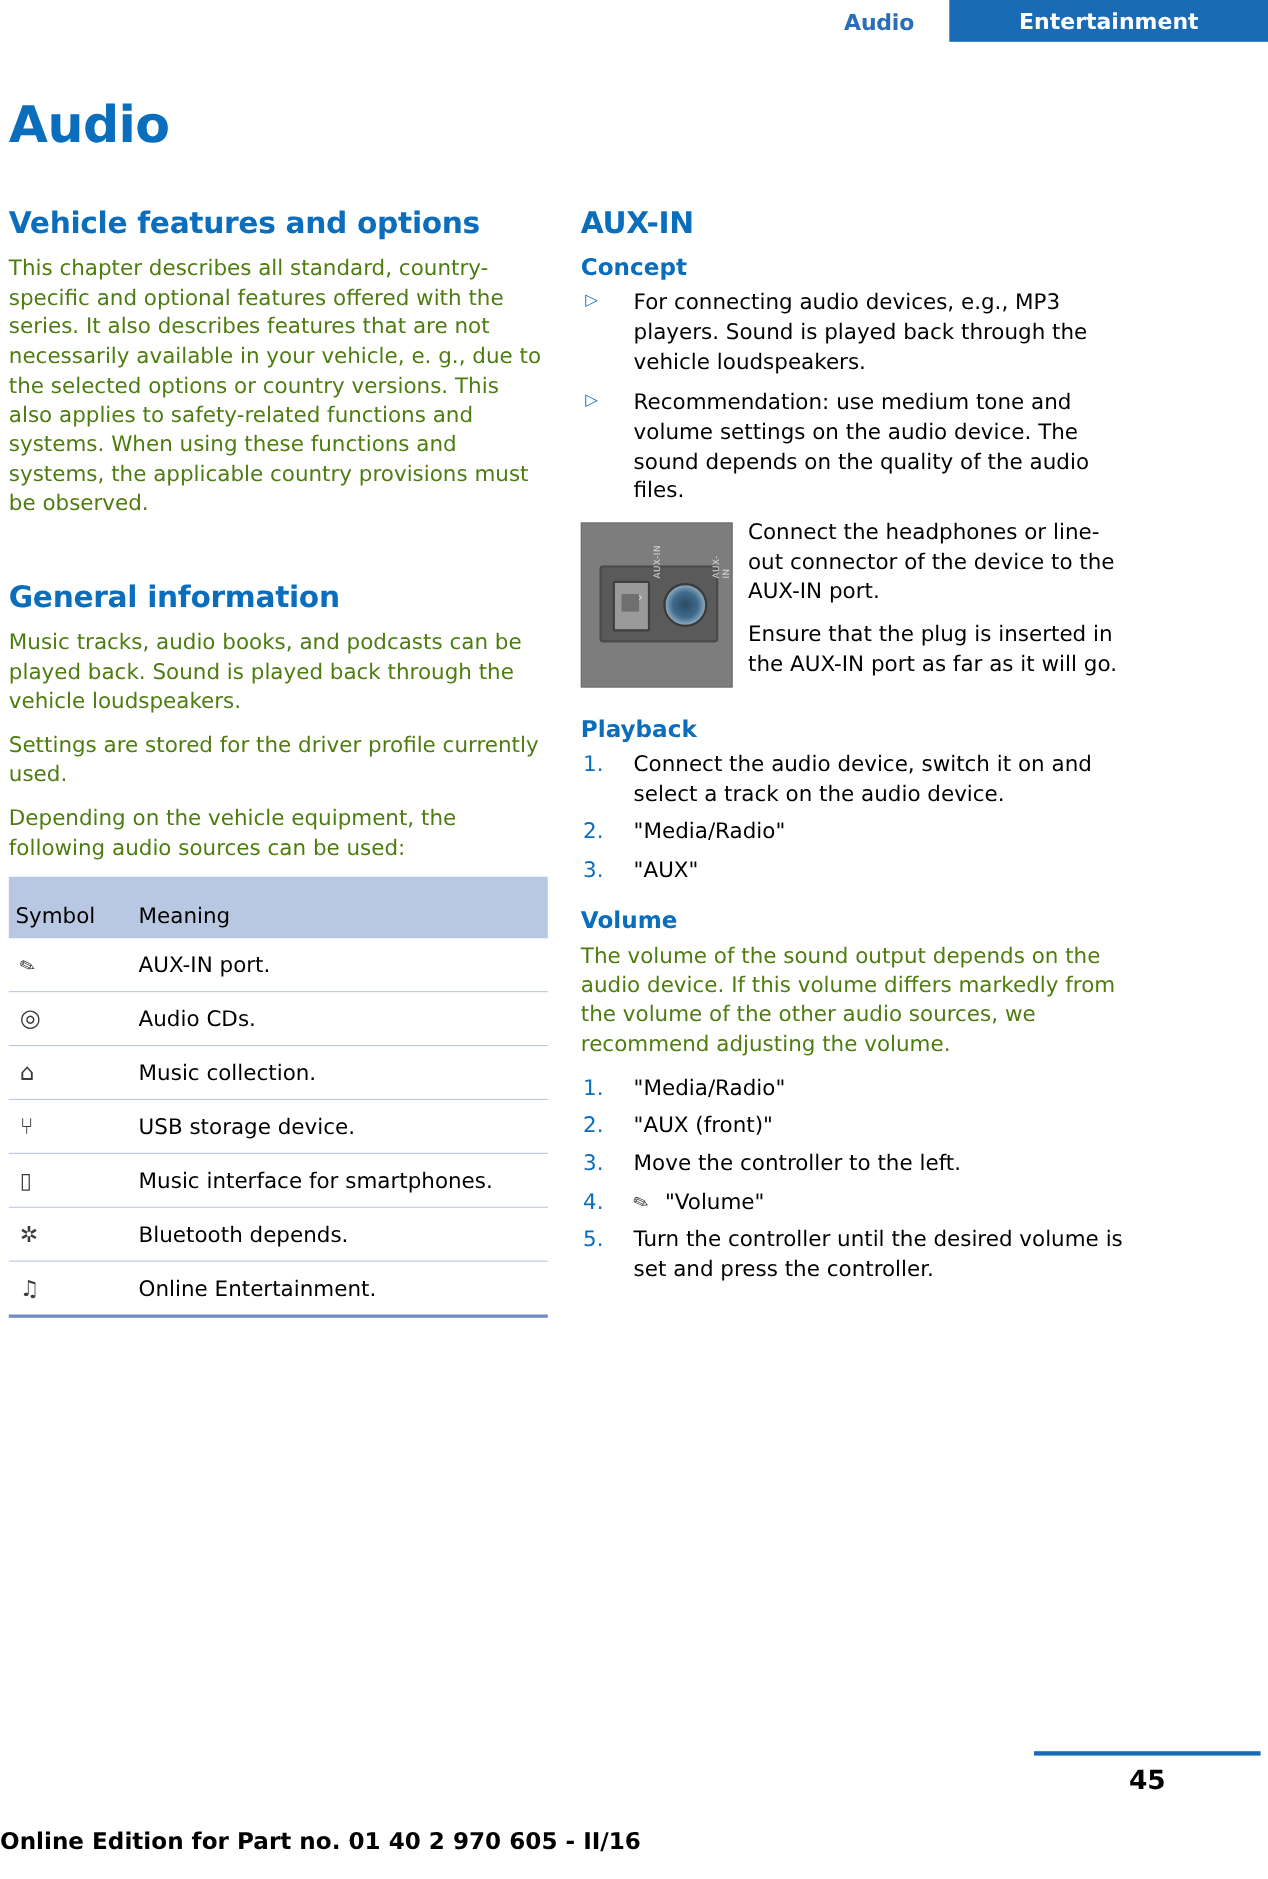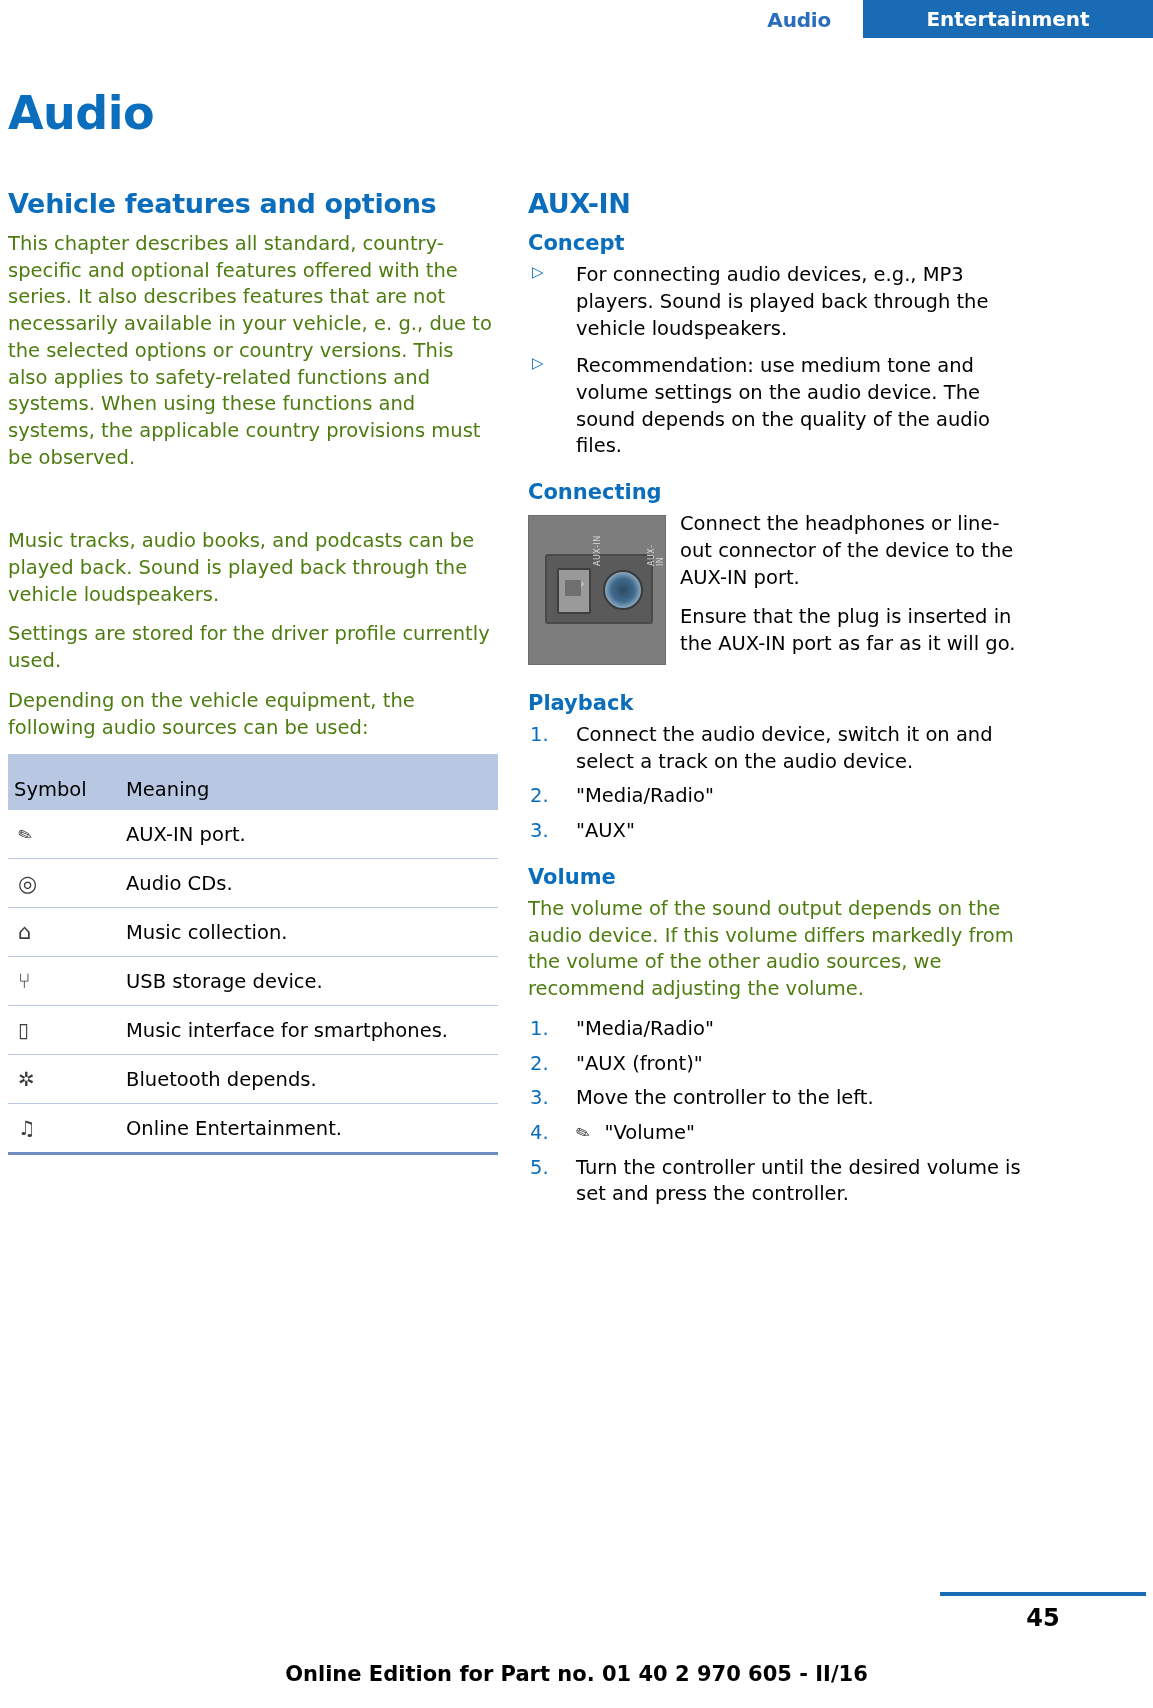--- a/index.html
+++ b/index.html
@@ -258,21 +258,20 @@
     text-align: center;
     font-size: 24px;
     font-weight: bold;
     color: #000;
   }
   .online-edition {
     position: absolute;
     left: 0;
     top: 1662px;
     width: 1153px;
-    text-align: center;
     font-size: 21px;
     font-weight: bold;
     color: #000;
   }
 
   .inline-pen {
     display: inline-block;
     color: #3c3c3c;
     font-size: 17px;
     transform: rotate(-20deg);
@@ -289,20 +288,21 @@
   </div>
 
   <div class="page-title">Audio</div>
 
   <div class="col col-left">
     <h2 class="sec">Vehicle features and options</h2>
     <p class="body">This chapter describes all standard, country-specific and optional features offered with the series. It also describes features that are not necessarily available in your vehicle, e. g., due to the selected options or country versions. This also applies to safety-related functions and systems. When using these functions and systems, the applicable country provisions must be observed.</p>
 
     <div class="spacer-lg"></div>
 
+    <h2 class="sec">General information</h2>
     <p class="body">Music tracks, audio books, and podcasts can be played back. Sound is played back through the vehicle loudspeakers.</p>
     <p class="body">Settings are stored for the driver profile currently used.</p>
     <p class="body">Depending on the vehicle equipment, the following audio sources can be used:</p>
 
     <table class="symtab">
       <thead>
         <tr>
           <th class="c1">Symbol</th>
           <th>Meaning</th>
         </tr>
@@ -348,21 +348,20 @@
       <li>
         <span class="tri-mark">▷</span>
         <span>For connecting audio devices, e.g., MP3 players. Sound is played back through the vehicle loudspeakers.</span>
       </li>
       <li>
         <span class="tri-mark">▷</span>
         <span>Recommendation: use medium tone and volume settings on the audio device. The sound depends on the quality of the audio files.</span>
       </li>
     </ul>
 
-    <h3 class="sub">Connecting</h3>
 
     <div class="clearfix">
       <div class="aux-figure">
         <div class="aux-inner">
           <div class="usb-slot">
             <span class="usb-mini">⇰</span>
           </div>
           <div class="aux-jack"></div>
           <div class="aux-label-l">AUX-IN</div>
           <div class="aux-label-r">AUX-IN</div>

